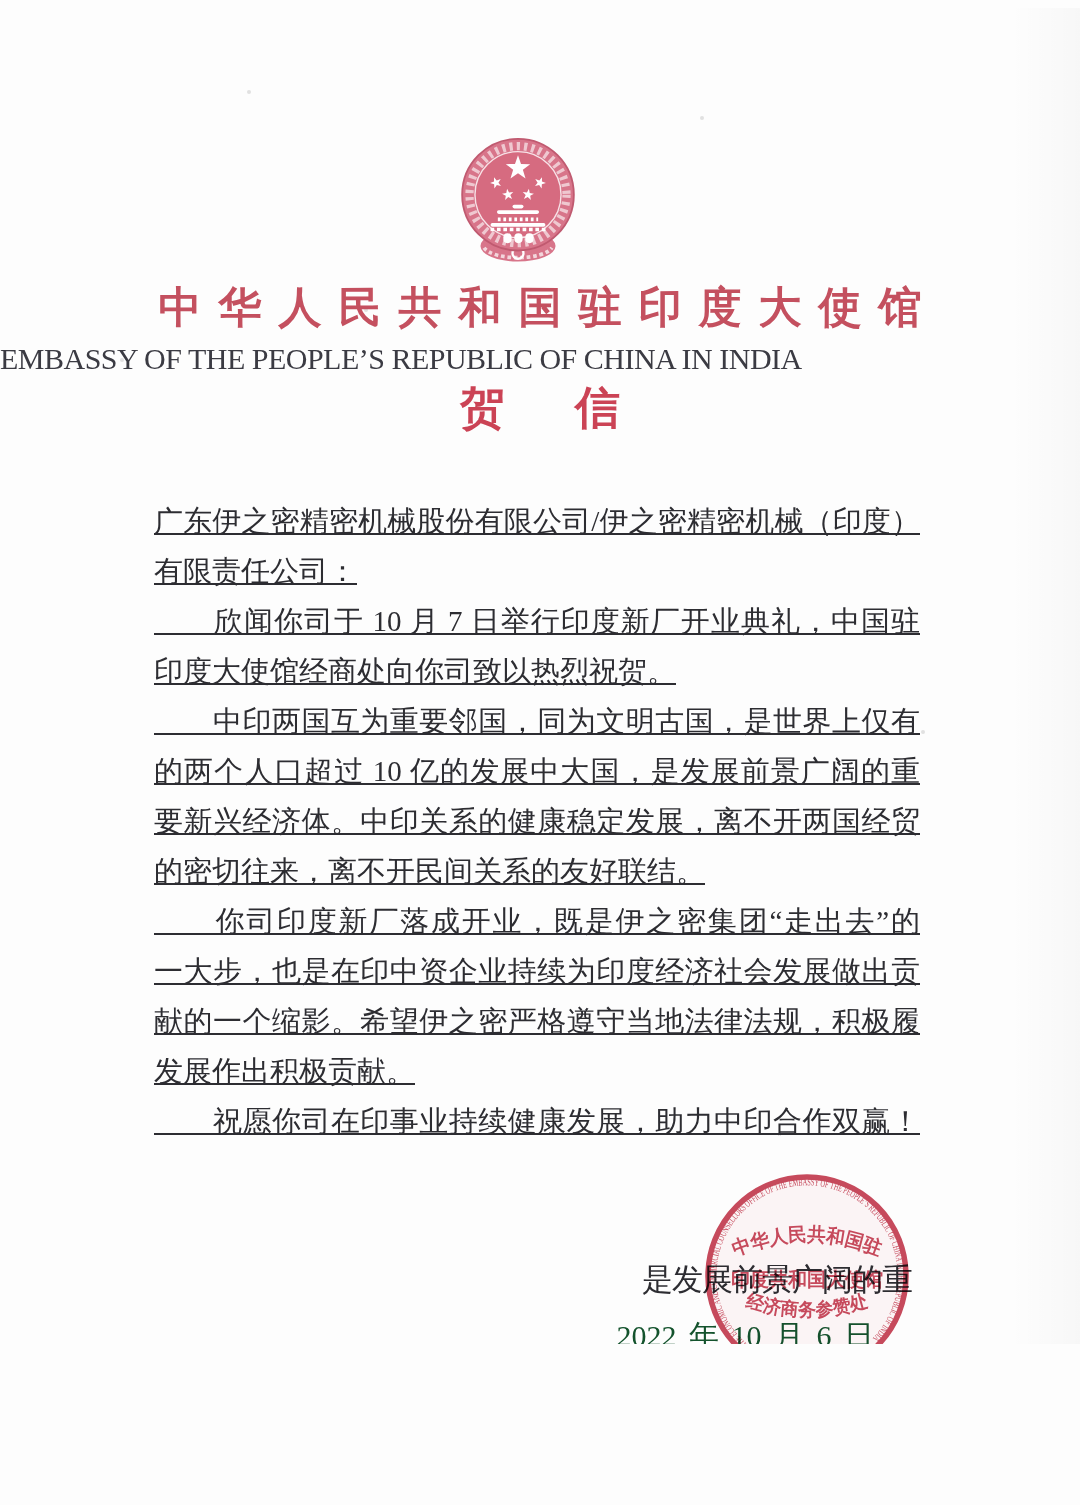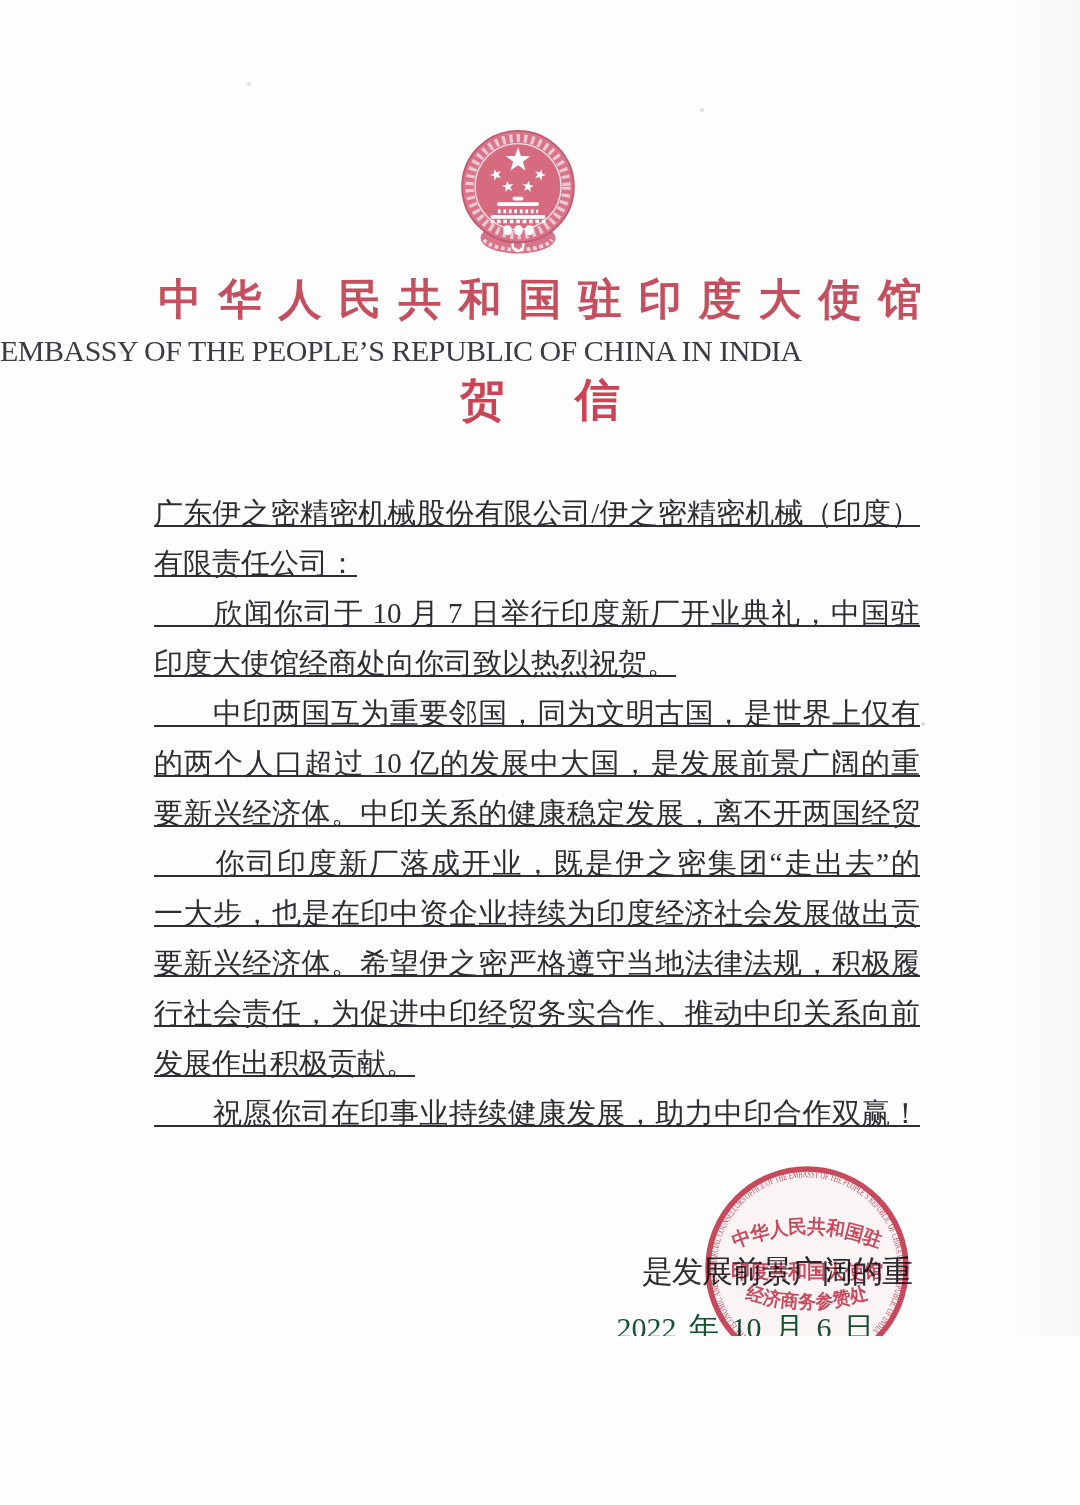--- a/index.html
+++ b/index.html
@@ -1,17 +1,17 @@
 <!DOCTYPE html>
 <html><head>
 <meta charset="utf-8">
 <style>
   html,body{margin:0;padding:0;background:#fdfdfd;}
   .page{
-    position:relative;width:1080px;height:1336px;margin:0 auto;
+    position:relative;width:1080px;height:1336px;margin:8px auto;
     background:#fdfdfd;overflow:hidden;
     font-family:"Liberation Serif","DejaVu Serif",serif;
   }
   .page::after{ 
     content:"";position:absolute;top:0;right:0;width:70px;height:100%;
     background:linear-gradient(to left,rgba(0,0,0,0.025),rgba(0,0,0,0));
     pointer-events:none;
   }
   .speck{position:absolute;width:4px;height:4px;border-radius:50%;
     background:#9a9a9a;opacity:.28;}
@@ -109,24 +109,24 @@
   </div>
 
   <div class="body-text">
     <div class="bline fill">广东伊之密精密机械股份有限公司/伊之密精密机械（印度）</div>
     <div class="bline">有限责任公司：</div>
     <div class="bline fill">　　欣闻你司于 10 月 7 日举行印度新厂开业典礼，中国驻</div>
     <div class="bline">印度大使馆经商处向你司致以热烈祝贺。</div>
     <div class="bline fill">　　中印两国互为重要邻国，同为文明古国，是世界上仅有</div>
     <div class="bline fill">的两个人口超过 10 亿的发展中大国，是发展前景广阔的重</div>
     <div class="bline fill">要新兴经济体。中印关系的健康稳定发展，离不开两国经贸</div>
+    <div class="bline">的密切往来，离不开民间关系的友好联结。</div>
     <div class="bline fill">　　你司印度新厂落成开业，既是伊之密集团“走出去”的</div>
     <div class="bline fill">一大步，也是在印中资企业持续为印度经济社会发展做出贡</div>
-    <div class="bline fill">要新兴经济体。希望伊之密严格遵守当地法律法规，积极履</div>
-    <div class="bline fill">行社会责任，为促进中印经贸务实合作、推动中印关系向前</div>
+    <div class="bline fill">献的一个缩影。希望伊之密严格遵守当地法律法规，积极履</div>
     <div class="bline">发展作出积极贡献。</div>
     <div class="bline fill">　　祝愿你司在印事业持续健康发展，助力中印合作双赢！</div>
   </div>
 
   <div class="sig-org">是发展前景广阔的重</div>
   <div class="sig-date">2022 年 10 月 6 日</div>
 
   <div class="seal">
     <svg viewBox="-116 -116 232 232" width="232" height="232" xmlns="http://www.w3.org/2000/svg">
       <defs>

